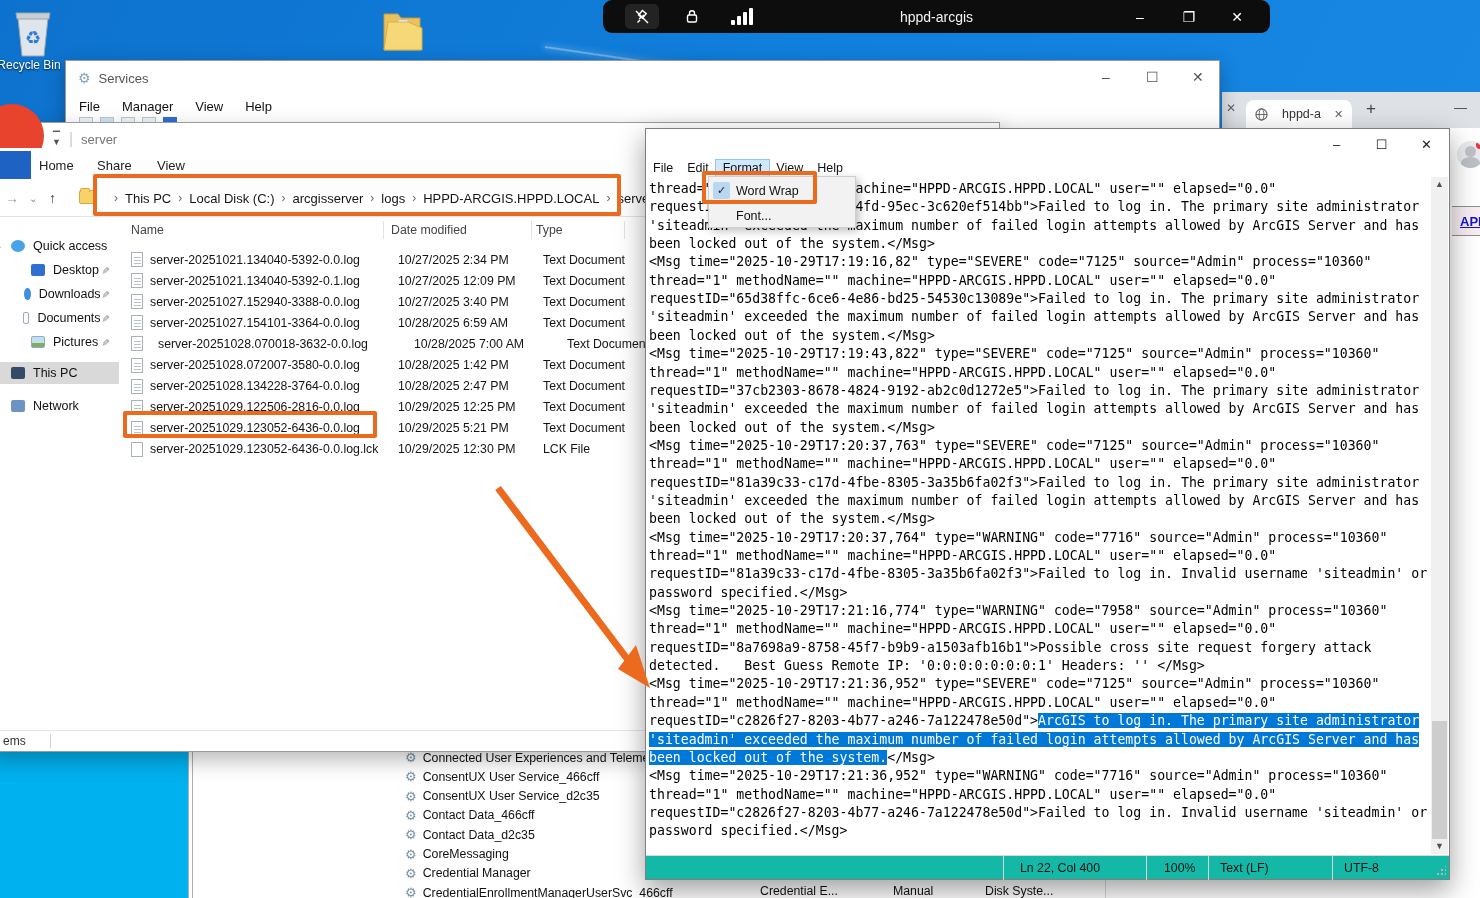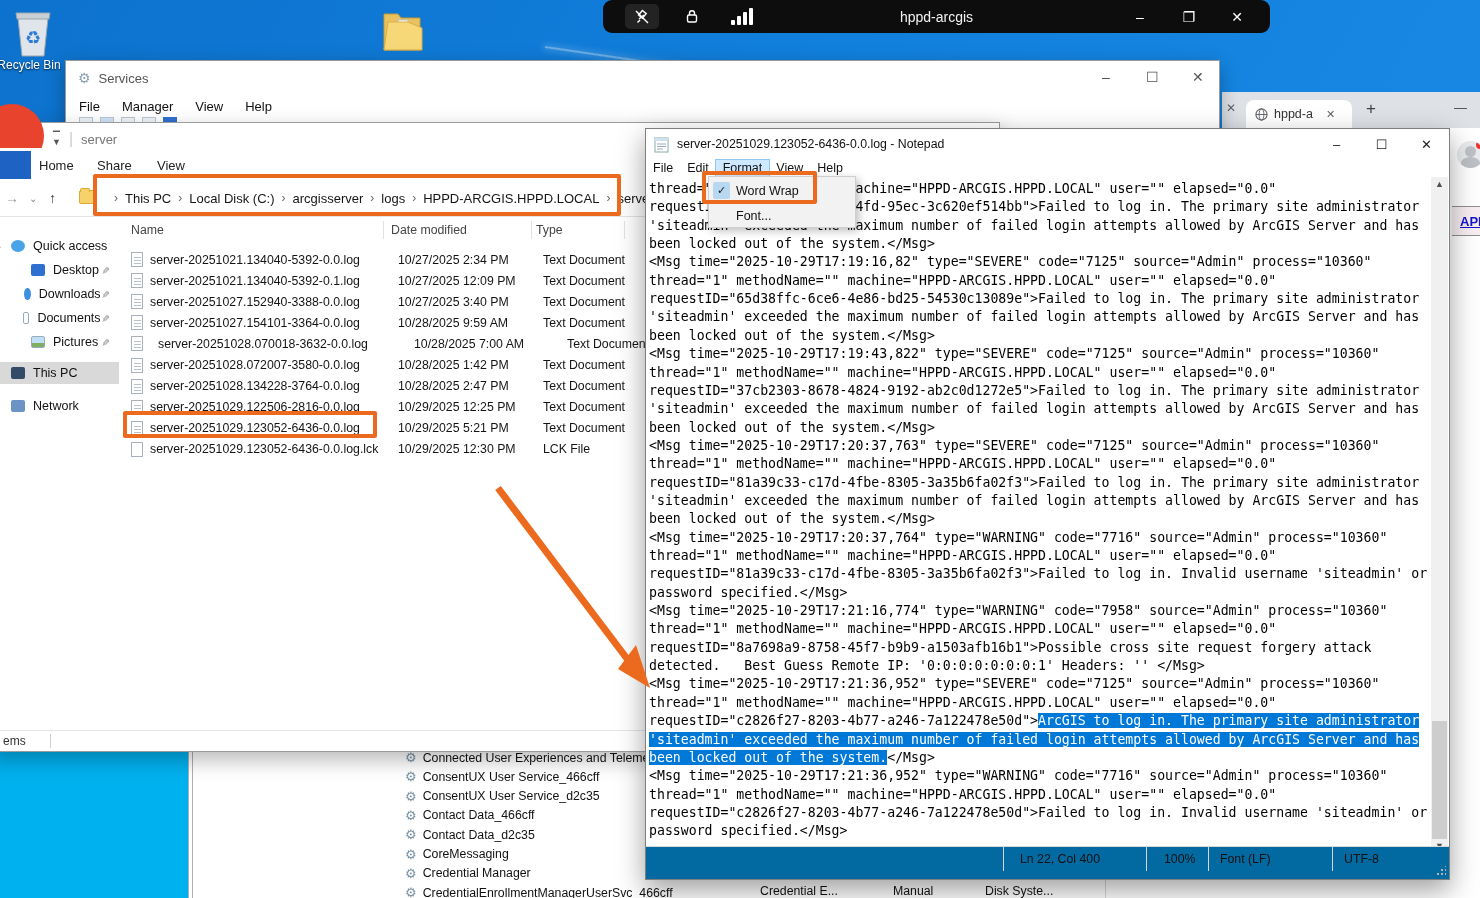--- a/index.html
+++ b/index.html
@@ -105,21 +105,21 @@
   .np-menu { position:absolute; left:0; top:30px; width:100%; height:18px; display:flex; align-items:center; background:#fff; }
   .np-menu span { font-size:12.5px; color:#111; padding:1px 7px; }
   .np-menu span.open { background:#cde8ff; outline:1px solid #90c8f2; }
   .np-text { position:absolute; left:1px; top:48px; width:786px; height:677px; background:#fff; overflow:hidden;
              font-family:"DejaVu Sans Mono",monospace; font-size:13.2px; color:#000; }
   .ln { position:absolute; left:2px; white-space:pre; }
   .ln .hl { background:#0078d7; color:#fff; }
   .np-scroll { position:absolute; right:1px; top:48px; width:17px; height:677px; background:#f0f0f0; }
   .np-scroll .ar { position:absolute; left:0; width:17px; height:15px; color:#505050; font-size:9px; text-align:center; line-height:15px; }
   .np-scroll .thumb { position:absolute; left:1px; width:15px; top:544px; height:118px; background:#cdcdcd; }
-  .np-status { position:absolute; left:0; bottom:0; width:803px; height:33px; background:#0369a1; border-top:1px solid #d9d9d9; }
+  .np-status { position:absolute; left:0; bottom:0; width:803px; height:24px; background:#14b8a6; border-top:1px solid #d9d9d9; }
   .np-status .cell { position:absolute; top:0; height:24px; line-height:24px; font-size:12.3px; color:#111; }
   .np-status .vsep { position:absolute; top:0; width:1px; height:24px; background:#d5d5d5; }
   .grip { position:absolute; right:3px; bottom:3px; width:10px; height:10px;
           background:radial-gradient(circle at 2px 8px,#b5b5b5 1px,transparent 1.5px),
                      radial-gradient(circle at 6px 8px,#b5b5b5 1px,transparent 1.5px),
                      radial-gradient(circle at 10px 8px,#b5b5b5 1px,transparent 1.5px),
                      radial-gradient(circle at 6px 4px,#b5b5b5 1px,transparent 1.5px),
                      radial-gradient(circle at 10px 4px,#b5b5b5 1px,transparent 1.5px),
                      radial-gradient(circle at 10px 0px,#b5b5b5 1px,transparent 1.5px); }
 
@@ -248,21 +248,21 @@
   <div class="abs" style="left:1105px;top:880px;width:1px;height:18px;background:#d8d8d8;z-index:5;"></div>
 
   <div class="tabstrip">
     <span class="abs" style="left:4px;top:9px;font-size:12px;color:#5f6368;">✕</span>
     <div class="btab">
       <svg width="13" height="13" viewBox="0 0 14 14" style="margin-left:9px;">
         <circle cx="7" cy="7" r="6" fill="none" stroke="#5f6368" stroke-width="1.2"></circle>
         <ellipse cx="7" cy="7" rx="2.6" ry="6" fill="none" stroke="#5f6368" stroke-width="1"></ellipse>
         <line x1="1" y1="7" x2="13" y2="7" stroke="#5f6368" stroke-width="1"></line>
       </svg>
-      <span style="margin-left:6px;overflow:hidden;width:48px;">hppd-a</span>
+      <span style="margin-left:14px;overflow:hidden;width:48px;">hppd-a</span>
       <span style="margin-left:4px;color:#5f6368;font-size:11px;">✕</span>
     </div>
     <span class="abs" style="left:144px;top:7px;font-size:17px;color:#444;">+</span>
     <span class="abs" style="left:232px;top:8px;font-size:13px;color:#444;">—</span>
   </div>
   <div class="browser-body"></div>
   <div class="avatar" style="z-index:3;">
     <span class="head"></span>
       <span class="body"></span>
       <span class="badge"></span>
@@ -395,21 +395,21 @@
             <span class="fdate">10/27/2025 3:40 PM</span>
             <span>Text Document</span>
           </div>
           <div class="frow" style="top: 95.3px; left: 12px;">
             <span class="ficon">
               <i style="top: 4px;"></i>
               <i style="top: 7px;"></i>
               <i style="top: 10px;"></i>
             </span>
             <span class="fname">server-20251027.154101-3364-0.0.log</span>
-            <span class="fdate">10/28/2025 9:59 AM</span>
+            <span class="fdate">10/28/2025 6:59 AM</span>
             <span>Text Document</span>
           </div>
           <div class="frow" style="top: 116.4px; left: 12px; gap: 8px;">
             <span class="ficon">
               <i style="top: 4px;"></i>
               <i style="top: 7px;"></i>
               <i style="top: 10px;"></i>
             </span>
             <span class="fname">server-20251028.070018-3632-0.0.log</span>
             <span class="fdate">10/28/2025 7:00 AM</span>
@@ -463,30 +463,20 @@
           </div>
         </div>
     </div>
     <div class="exp-status">
       <span style="margin-left:12px;">ems</span>
       <span class="vsep"></span>
     </div>
   </div>
 
   <div class="np">
-    <div class="np-title">
-      <svg width="15" height="17" viewBox="0 0 15 17" style="margin-left:8px;">
-        <rect x="1" y="2" width="13" height="14" fill="#fff" stroke="#8aa"></rect>
-        <rect x="1" y="2" width="13" height="3" fill="#cfe0ef"></rect>
-        <line x1="3" y1="8" x2="12" y2="8" stroke="#9ab"></line>
-          <line x1="3" y1="10.5" x2="12" y2="10.5" stroke="#9ab"></line>
-        <line x1="3" y1="13" x2="9" y2="13" stroke="#9ab"></line>
-      </svg>
-      <span class="t">server-20251029.123052-6436-0.0.log - Notepad</span>
-    </div>
     <div class="np-ctl" style="right:90px;">–</div>
     <div class="np-ctl" style="right:45px;">☐</div>
     <div class="np-ctl" style="right:0;">✕</div>
     <div class="np-menu" id="np-menu">
         <span>File</span>
         <span>Edit</span>
         <span class="open">Format</span>
         <span>View</span>
         <span>Help</span>
       </div>
@@ -532,21 +522,21 @@
       <span class="ar" style="top:0;">▲</span>
       <div class="thumb"></div>
       <span class="ar" style="bottom:0;">▼</span>
     </div>
     <div class="np-status">
       <div class="vsep" style="left:357px;"></div>
       <div class="cell" style="left:374px;">Ln 22, Col 400</div>
       <div class="vsep" style="left:500px;"></div>
       <div class="cell" style="left:518px;">100%</div>
       <div class="vsep" style="left:562px;"></div>
-      <div class="cell" style="left:574px;">Font (LF)</div>
+      <div class="cell" style="left:574px;">Text (LF)</div>
       <div class="vsep" style="left:686px;"></div>
       <div class="cell" style="left:698px;">UTF-8</div>
       <div class="grip"></div>
     </div>
   </div>
 
   <div class="fmt-menu" id="fmt-menu">
       <div class="fmt-item" style="top: 1px;">
         <span class="chk">✓</span>
         <span>Word Wrap</span>

